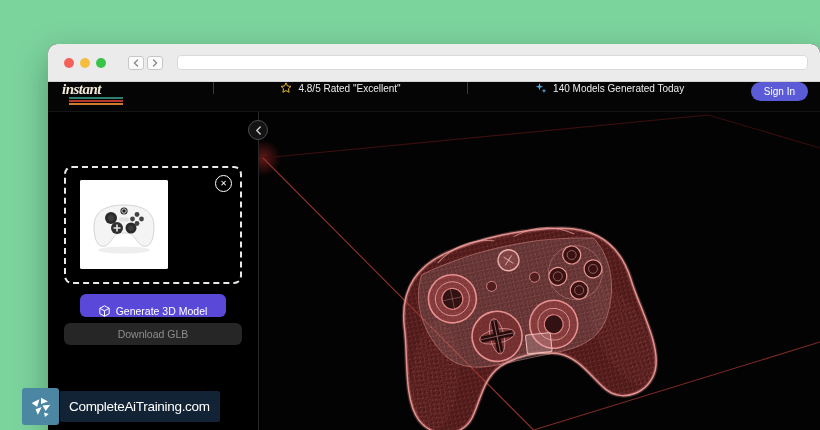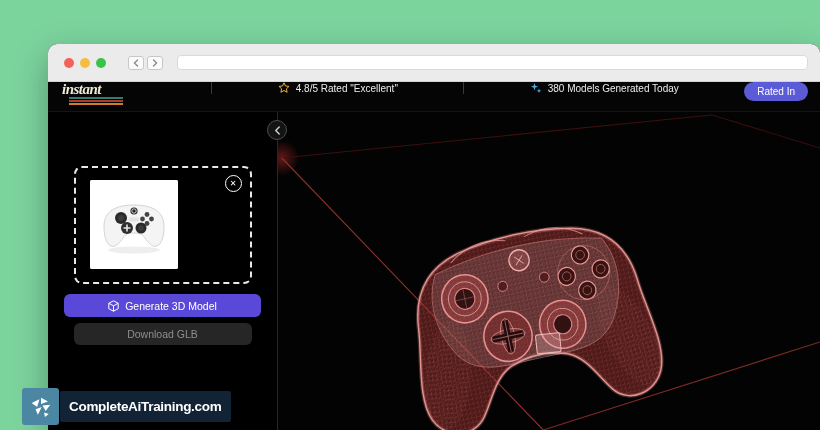--- a/index.html
+++ b/index.html
@@ -121,24 +121,24 @@
   .preview-img svg { display: block; }
   .remove-btn {
     position: absolute; top: 7px; right: 8px;
     width: 17px; height: 17px; border-radius: 50%;
     background: rgba(0,0,0,.4); border: 1.5px solid #fff;
     color: #fff; font-size: 8px; line-height: 1;
     display: flex; align-items: center; justify-content: center;
     cursor: pointer; padding: 0;
   }
   .generate-btn {
-    margin-top: 10px; width: 197px; height: 23px;
+    margin-top: 10px; width: 146px; height: 23px;
     background: #5a49d8; color: #fff; border: none; border-radius: 6px;
     font-size: 10.5px; font-family: "Liberation Sans", sans-serif;
-    display: flex; align-items: center; justify-content: center; gap: 6px;
+    display: flex; align-items: flex-end; justify-content: center; gap: 6px;
     cursor: pointer;
   }
   .download-btn {
     margin-top: 6px; width: 178px; height: 22px;
     background: #262626; color: #8e8e8e; border: none; border-radius: 6px;
     font-size: 10.5px; font-family: "Liberation Sans", sans-serif;
     cursor: pointer;
   }
 
   .viewport-3d { flex: 1; position: relative; background: #030303; min-width: 0; }
@@ -159,21 +159,21 @@
   .wm-icon {
     width: 37px; height: 37px; border-radius: 3px;
     background: #4b86a3; flex: 0 0 auto;
     display: flex; align-items: center; justify-content: center;
   }
   .wm-label {
     height: 31px; margin-left: 1px;
     background: rgba(18,38,58,0.92);
     display: flex; align-items: center;
     padding: 0 10px 0 9px; border-radius: 2px;
-    color: #fff; font-weight: bold; font-size: 13.5px; letter-spacing: -0.3px;
+    color: #fff; font-weight: normal; font-size: 13.5px; letter-spacing: -0.3px;
     white-space: nowrap;
   }
 </style>
 </head>
 <body>
 
 <div class="browser-window">
 
   <div class="chrome-bar">
     <div class="traffic">
@@ -215,24 +215,24 @@
           <path d="M6 0.8 L7.5 4 L11 4.4 L8.4 6.8 L9.1 10.3 L6 8.5 L2.9 10.3 L3.6 6.8 L1 4.4 L4.5 4 Z" fill="none" stroke="#e7b62f" stroke-width="1" stroke-linejoin="round"></path>
         </svg>
         <span>4.8/5 Rated "Excellent"</span>
       </span>
       <span class="badge-divider"></span>
       <span class="badge">
         <svg width="12" height="12" viewBox="0 0 12 12">
           <path d="M4.5 1 L5.4 3.8 L8.2 4.7 L5.4 5.6 L4.5 8.4 L3.6 5.6 L0.8 4.7 L3.6 3.8 Z" fill="#54a9e3"></path>
           <path d="M9 6.5 L9.6 8.2 L11.3 8.8 L9.6 9.4 L9 11.1 L8.4 9.4 L6.7 8.8 L8.4 8.2 Z" fill="#54a9e3"></path>
         </svg>
-        <span>380 Models Generated Today</span>
+        <span>140 Models Generated Today</span>
       </span>
     </div>
-    <button class="sign-in">Rated In</button>
+    <button class="sign-in">Sign In</button>
   </div>
 
   <div class="content">
 
     <aside class="sidebar">
 
       <div class="upload-box">
         <div class="preview-img">
 
           <svg width="88" height="89" viewBox="0 0 88 89">

